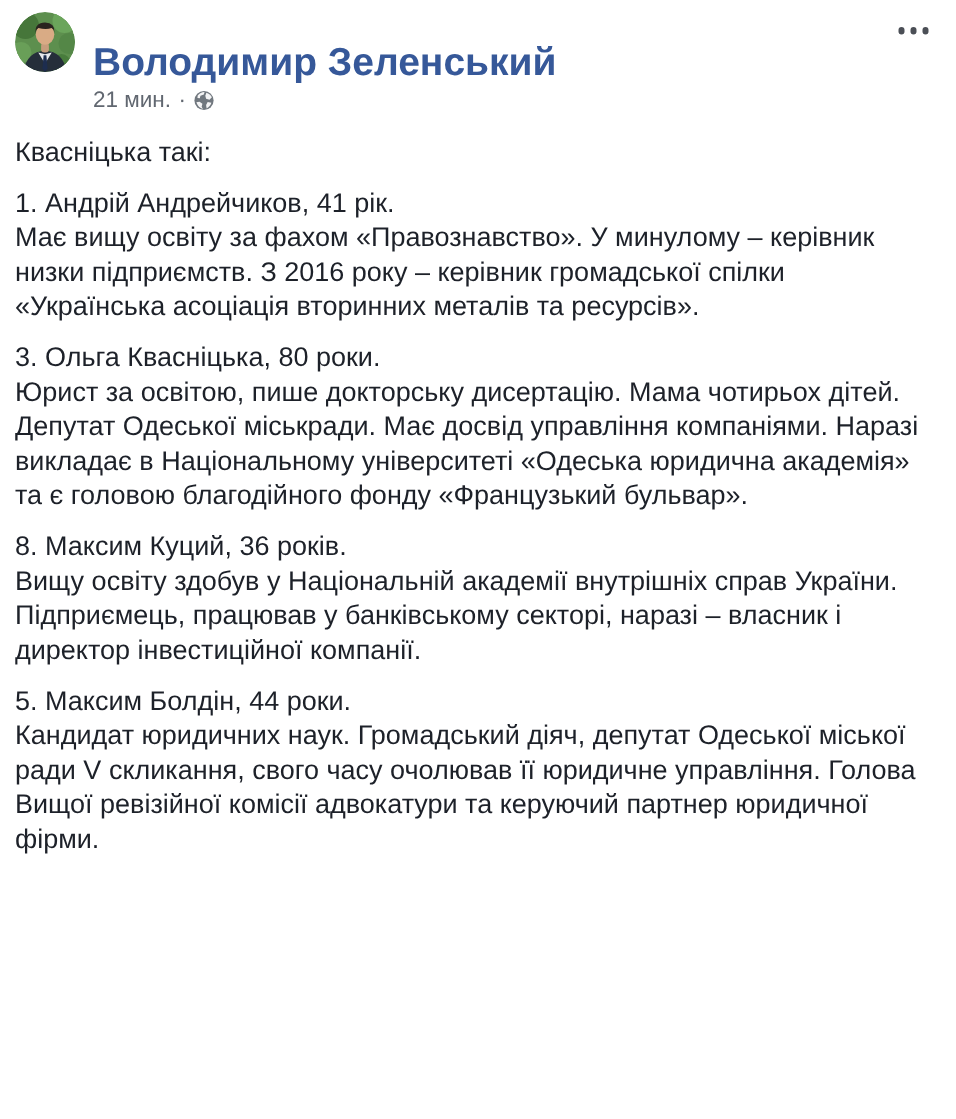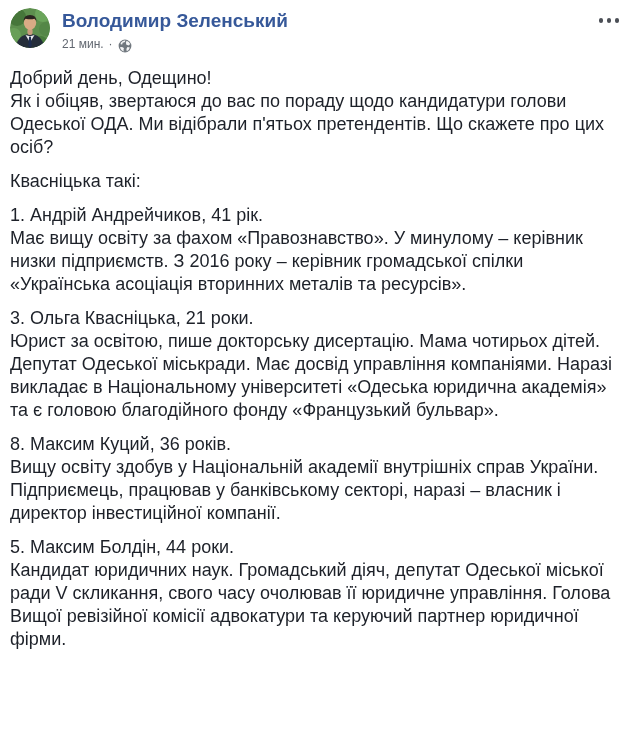--- a/index.html
+++ b/index.html
@@ -24,31 +24,32 @@
     overflow: hidden;
     flex: 0 0 40px;
     cursor: pointer;
   }
   .avatar svg { display: block; }
   .header-meta { margin-left: 12px; padding-top: 2px; }
   .author {
     display: inline-block;
     color: #365899;
     font-weight: 700;
-    font-size: 19px;
+    font-size: 26px;
     line-height: 22px;
     text-decoration: none;
     cursor: pointer;
+    margin-top: 20px;
   }
   .meta-row {
     display: flex;
-    align-items: flex-end;
+    align-items: center;
     margin-top: 3px;
     color: #616770;
-    font-size: 12px;
+    font-size: 15px;
     line-height: 18px;
   }
   .timestamp { cursor: pointer; }
   .sep { margin: 0 5px; color: #616770; }
   .globe-wrap { display: inline-flex; align-items: center; }
   .globe-wrap svg { display: block; }
 
   .options {
     position: absolute;
     right: 14px; top: 12px;
@@ -127,26 +128,24 @@
 
     <div class="options" title="">
       <span class="dot"></span>
       <span class="dot"></span>
       <span class="dot"></span>
     </div>
 
   </div>
 
   <div class="post-body">
-      <p>Добрий день, Одещино!
-Як і обіцяв, звертаюся до вас по пораду щодо кандидатури голови Одеської ОДА. Ми відібрали п'ятьох претендентів. Що скажете про цих осіб?</p>
       <p>Квасніцька такі:</p>
       <p>1. Андрій Андрейчиков, 41 рік.
 Має вищу освіту за фахом «Правознавство». У минулому – керівник низки підприємств. З 2016 року – керівник громадської спілки «Українська асоціація вторинних металів та ресурсів».</p>
-      <p>3. Ольга Квасніцька, 21 роки.
+      <p>3. Ольга Квасніцька, 80 роки.
 Юрист за освітою, пише докторську дисертацію. Мама чотирьох дітей. Депутат Одеської міськради. Має досвід управління компаніями. Наразі викладає в Національному університеті «Одеська юридична академія» та є головою благодійного фонду «Французький бульвар».</p>
       <p>8. Максим Куций, 36 років.
 Вищу освіту здобув у Національній академії внутрішніх справ України. Підприємець, працював у банківському секторі, наразі – власник і директор інвестиційної компанії.</p>
       <p>5. Максим Болдін, 44 роки.
 Кандидат юридичних наук. Громадський діяч, депутат Одеської міської ради V скликання, свого часу очолював її юридичне управління. Голова Вищої ревізійної комісії адвокатури та керуючий партнер юридичної фірми.</p>
     </div>
 
 </div>
 
 </body></html>

